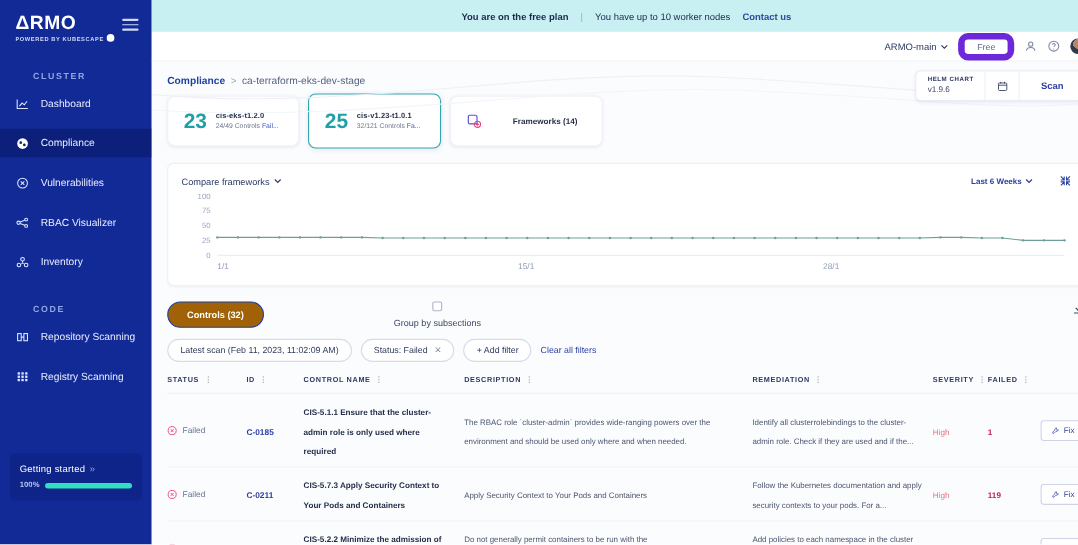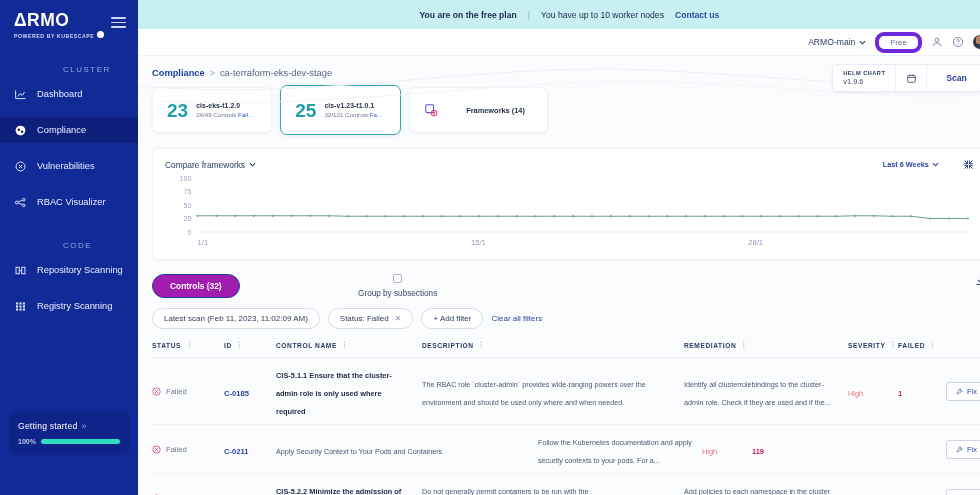--- a/index.html
+++ b/index.html
@@ -35,21 +35,21 @@
   .hamburger {
     position: absolute; right: 12px; top: 17px;
     width: 15px; height: 11px; cursor: pointer;
   }
   .hamburger span {
     display:block; height:1.6px; background:#cfd8f5; margin-bottom:3px; border-radius:1px;
   }
   .sect-label {
     font-size: 8px; letter-spacing: 1.5px; color: #93a6e2;
     padding: 0 0 0 30px; margin-top: 26px; margin-bottom: 7px;
-    text-transform: uppercase; font-weight: 400; margin-left: 33px;
+    text-transform: uppercase; font-weight: 700;
   }
   .nav-item {
     display: flex; align-items: center; gap: 10px;
     height: 26px; padding: 0 0 0 14px;
     font-size: 9.3px; color: #e7ecff; cursor: pointer;
     margin-bottom: 10px;
   }
   .nav-item.active { background: #0c1f7a; }
   .nav-item .ico { width: 13px; height: 13px; display:flex; align-items:center; justify-content:center; flex:0 0 13px;}
   .nav-item .ico svg { width: 13px; height: 13px; display:block; }
@@ -77,21 +77,21 @@
   .plan-banner .b3 { color:#2b4d9e; font-weight:bold; cursor:pointer; }
 
   .acct-bar {
     height: 27px; flex:0 0 27px; background:#fff;
     display:flex; align-items:center; justify-content:flex-end;
     padding-right: 14px; gap: 9px;
     border-bottom: 1px solid #eef1f7;
   }
   .acct-name { font-size:8.6px; color:#2b3a63; display:flex; align-items:center; gap:4px; cursor:pointer;}
   .pill-free {
-    border:4px solid #6d28d9; border-radius:9px; font-size:8px; color:#5f6c8c;
+    border:6px solid #6d28d9; border-radius:9px; font-size:8px; color:#5f6c8c;
     padding: 2px 11px; cursor:pointer;
   }
   .icon-btn { width:12px; height:12px; cursor:pointer; color:#7c87a3; }
   .icon-btn svg { width:12px; height:12px; display:block; }
   .avatar {
     width:14px; height:14px; border-radius:50%;
     background: radial-gradient(circle at 50% 35%, #b4866a 0 38%, #2f3a4d 39% 100%);
     cursor:pointer;
   }
 
@@ -146,21 +146,21 @@
   .chart-body { position:relative; height:78px; margin: 2px 10px 0 10px;}
   .chart-svg { width:100%; height:100%; display:block; }
 
   
   .tabs-row { display:flex; align-items:center; gap:0; padding: 14px 0 0 14px; position:relative;}
   .tab {
     font-size:8.4px; font-weight:bold; padding: 6px 17px; border-radius:13px;
     cursor:pointer; color:#5a6party; color:#57637f; background:#fff;
     border:1px solid #eceff6;
   }
-  .tab.active { background:#a21caf; color:#fff; border-color:#1d3fa0; }
+  .tab.active { background:#a16207; color:#fff; border-color:#1d3fa0; }
   .tab.second { margin-left:-14px; padding-left: 26px; position:relative; z-index:-1;}
   .groupby { display:flex; align-items:center; gap:6px; margin-left:18px; font-size:8.2px; color:#3c4766; cursor:pointer;flex-direction:column;}
   .cbx { width:9px; height:9px; border:1px solid #aab3c9; border-radius:2px; background:#fff;}
   .dl-ico { position:absolute; right:14px; top:14px; width:13px; height:13px; cursor:pointer;}
   .dl-ico svg{width:13px;height:13px;display:block;}
 
   
   .filters { display:flex; align-items:center; gap:8px; padding: 10px 0 0 14px; }
   .chip {
     border:1px solid #d6dceb; border-radius:13px; background:#fff;
@@ -284,20 +284,31 @@
         <svg viewBox="0 0 16 16" fill="none" stroke="#dfe6ff" stroke-width="1.2">
           <circle cx="3.5" cy="8" r="1.8"></circle>
             <circle cx="12" cy="4.5" r="1.6"></circle>
             <circle cx="12" cy="11.5" r="1.6"></circle>
           <path d="M5.3 7.2l5.2-2M5.3 8.8l5.2 2"></path>
         </svg>
       </span>
       <span>RBAC Visualizer</span>
     </div>
 
+    <div class="nav-item">
+      <span class="ico">
+        <svg viewBox="0 0 16 16" fill="none" stroke="#dfe6ff" stroke-width="1.2">
+          <circle cx="8" cy="4.5" r="2"></circle>
+            <circle cx="4" cy="11" r="2"></circle>
+            <circle cx="12" cy="11" r="2"></circle>
+          <path d="M8 6.5v2M6.8 9.6L7.8 8.8M9.2 9.6L8.2 8.8"></path>
+        </svg>
+      </span>
+      <span>Inventory</span>
+    </div>
 
     <div class="sect-label">CODE</div>
 
     <div class="nav-item">
       <span class="ico">
         <svg viewBox="0 0 16 16" fill="none" stroke="#dfe6ff" stroke-width="1.2">
           <rect x="2.5" y="4" width="4" height="8"></rect>
             <rect x="9.5" y="4" width="4" height="8"></rect>
             <path d="M6.5 8h3"></path>
         </svg>
@@ -600,20 +611,21 @@
           <div class="c-status">
             <span class="fail-ico">
               <svg viewBox="0 0 16 16" fill="none" stroke="#e8447e" stroke-width="1.5">
                   <circle cx="8" cy="8" r="6.5"></circle>
                   <path d="M5.6 5.6l4.8 4.8M10.4 5.6l-4.8 4.8"></path>
                 </svg>
             </span>
             <span class="status-txt">Failed</span>
           </div>
           <div class="c-id"><span class="id-txt">C-0211</span></div>
+          <div class="c-name"><span class="name-txt">CIS-5.7.3 Apply Security Context to Your Pods and Containers</span></div>
           <div class="c-desc"><span class="desc-txt">Apply Security Context to Your Pods and Containers</span></div>
           <div class="c-rem"><span class="rem-txt">Follow the Kubernetes documentation and apply security contexts to your pods. For a...</span></div>
           <div class="c-sev"><span class="sev-txt">High</span></div>
           <div class="c-failed"><span class="failed-num">119</span></div>
           <div class="c-fix">
             <button class="fix-btn">
               <svg viewBox="0 0 16 16" fill="none" stroke="#2b3fa0" stroke-width="1.4">
                   <path d="M10.5 2.5a3.2 3.2 0 00-3.8 4.3L2.5 11v2.5H5l4.2-4.2a3.2 3.2 0 004.3-3.8l-2 2-1.8-1.8z"></path>
                 </svg>
               <span>Fix</span>

